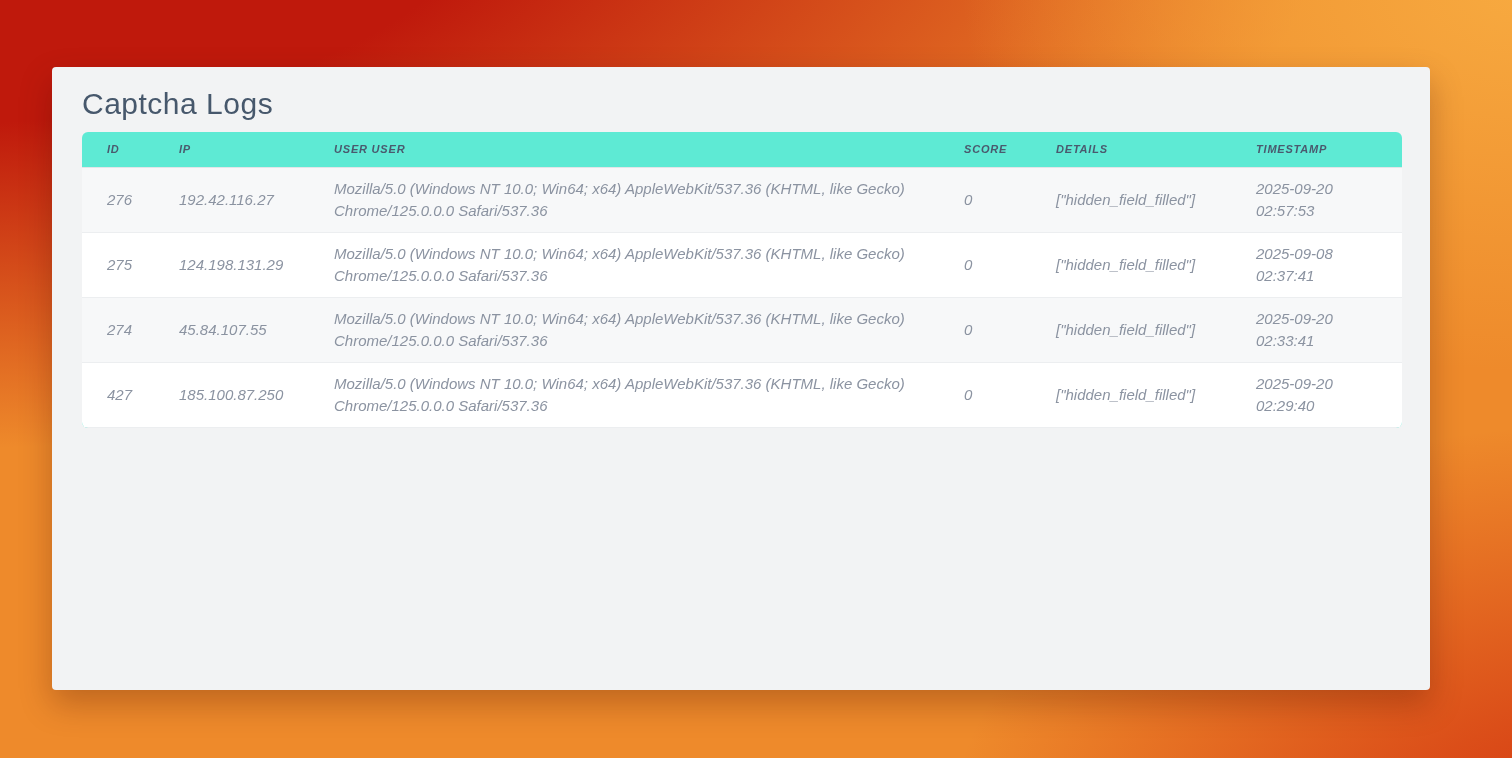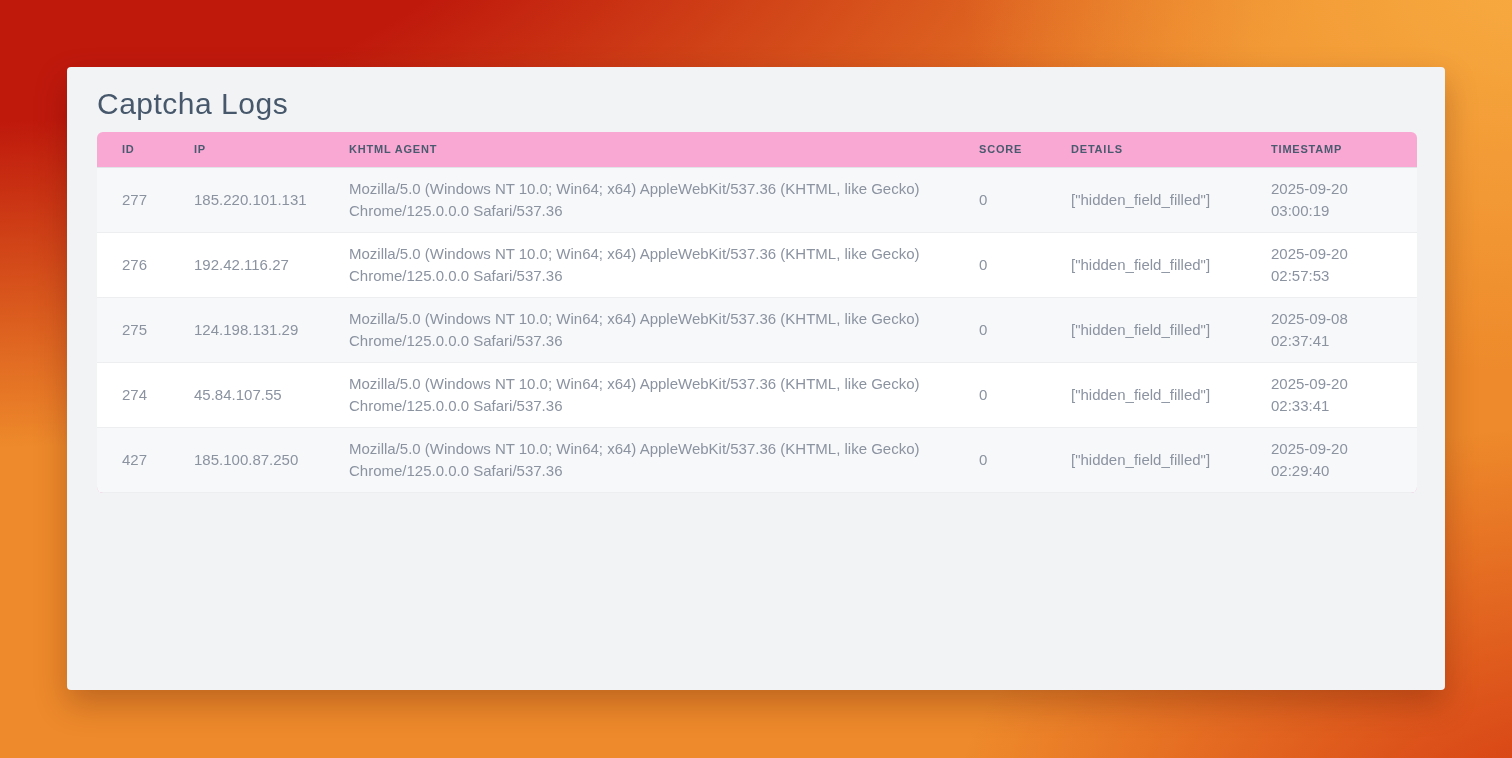--- a/index.html
+++ b/index.html
@@ -8,40 +8,41 @@
     font-family: "Liberation Sans", sans-serif;
     position: relative;
     background-color: #ee8a2b;
     background-image:
       radial-gradient(ellipse 55% 75% at 101% -2%, #f7aa40 0%, rgba(247,170,64,0) 68%),
       radial-gradient(ellipse 125% 95% at -6% -12%, #bf190c 30%, rgba(191,25,12,0) 75%),
       radial-gradient(ellipse 62% 80% at 106% 112%, #d23110 0%, rgba(210,49,16,0) 70%);
   }
   .card {
     position: absolute;
-    left: 67px; top: 67px;
+    left: 52px; top: 67px;
     width: 1378px; height: 623px;
     background: #f2f3f4;
     border-radius: 4px;
     box-shadow: 0 14px 32px rgba(70, 12, 0, 0.28);
     overflow: hidden;
   }
   .card-title {
     margin: 18px 30px 0 30px;
     font-size: 30px;
     font-weight: 500;
     letter-spacing: 0.5px;
     color: #47586c;
     line-height: 38px;
   }
   .table-wrap {
     margin: 9px 28px 0 30px;
-    background: #f9a8d4;
+    background: #5eead4;
     border-radius: 6px;
     overflow: hidden;
+    font-style: italic;
   }
   table {
     width: 100%;
     border-collapse: collapse;
     table-layout: fixed;
   }
   thead th {
     height: 35px;
     font-size: 11px;
     font-weight: 700;
@@ -78,36 +79,28 @@
         <col style="width:155px">
         <col style="width:630px">
         <col style="width:92px">
         <col style="width:200px">
         <col style="width:158px">
       </colgroup>
       <thead>
         <tr>
           <th>ID</th>
           <th>IP</th>
-          <th>KHTML AGENT</th>
+          <th>USER USER</th>
           <th>SCORE</th>
           <th>DETAILS</th>
           <th>TIMESTAMP</th>
         </tr>
       </thead>
       <tbody id="table-body">
 
-  <tr>
-    <td>277</td>
-    <td>185.220.101.131</td>
-    <td>Mozilla/5.0 (Windows NT 10.0; Win64; x64) AppleWebKit/537.36 (KHTML, like Gecko) Chrome/125.0.0.0 Safari/537.36</td>
-    <td>0</td>
-    <td>["hidden_field_filled"]</td>
-    <td>2025-09-20 03:00:19</td>
-  </tr>
 
   <tr>
     <td>276</td>
     <td>192.42.116.27</td>
     <td>Mozilla/5.0 (Windows NT 10.0; Win64; x64) AppleWebKit/537.36 (KHTML, like Gecko) Chrome/125.0.0.0 Safari/537.36</td>
     <td>0</td>
     <td>["hidden_field_filled"]</td>
     <td>2025-09-20 02:57:53</td>
   </tr>
 

